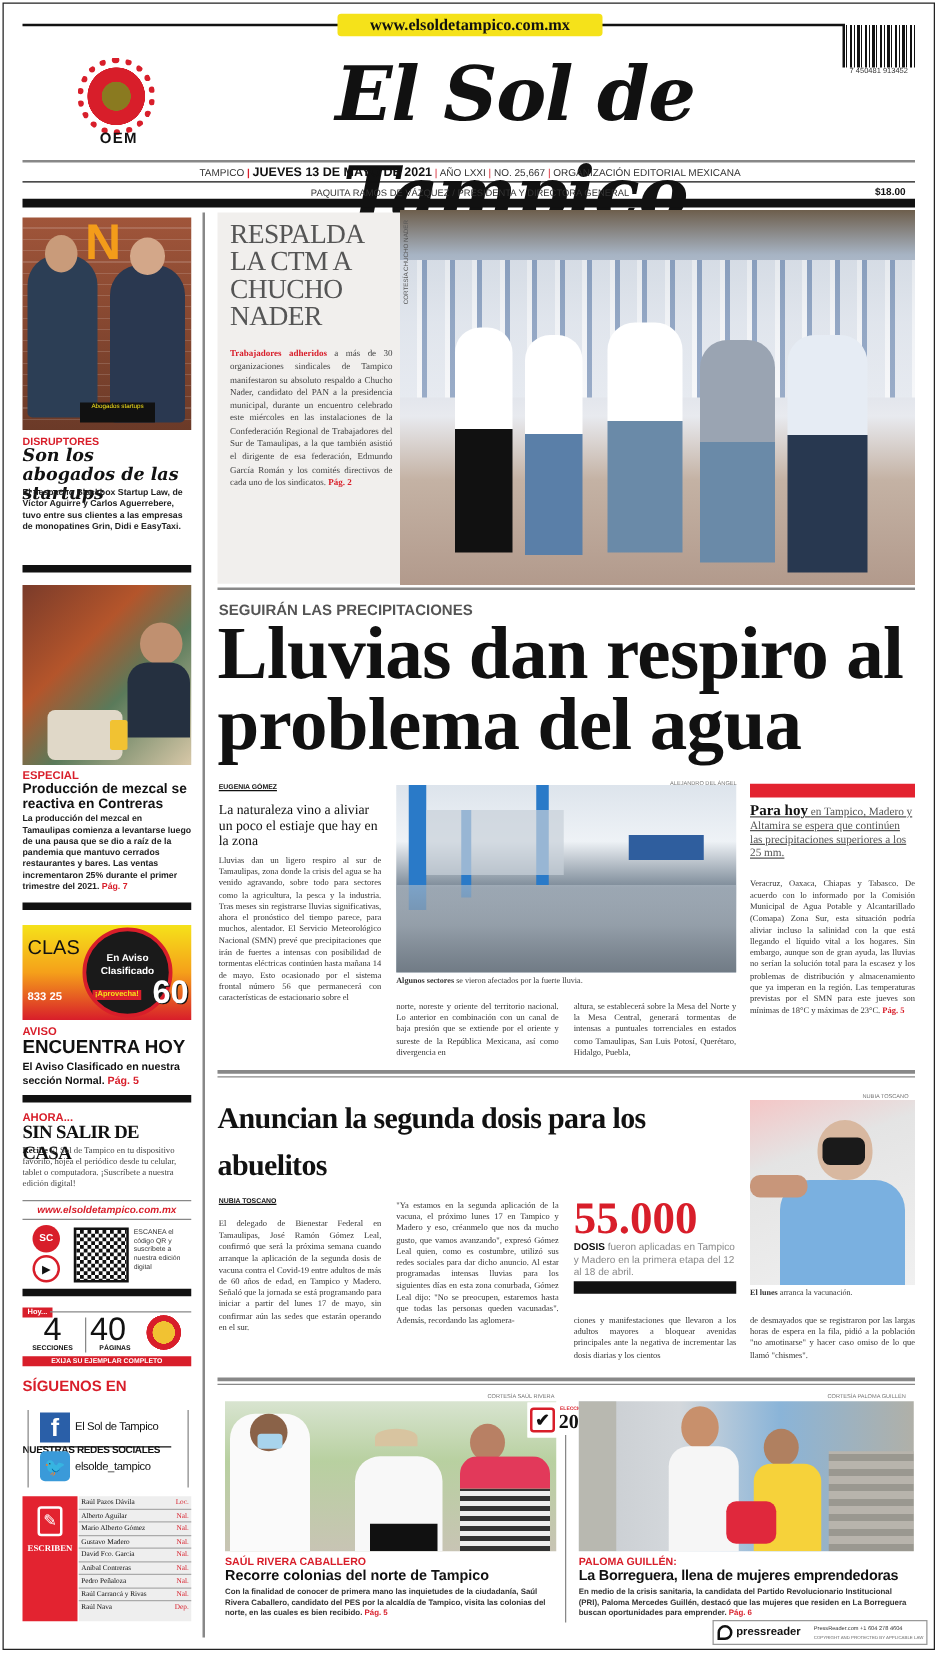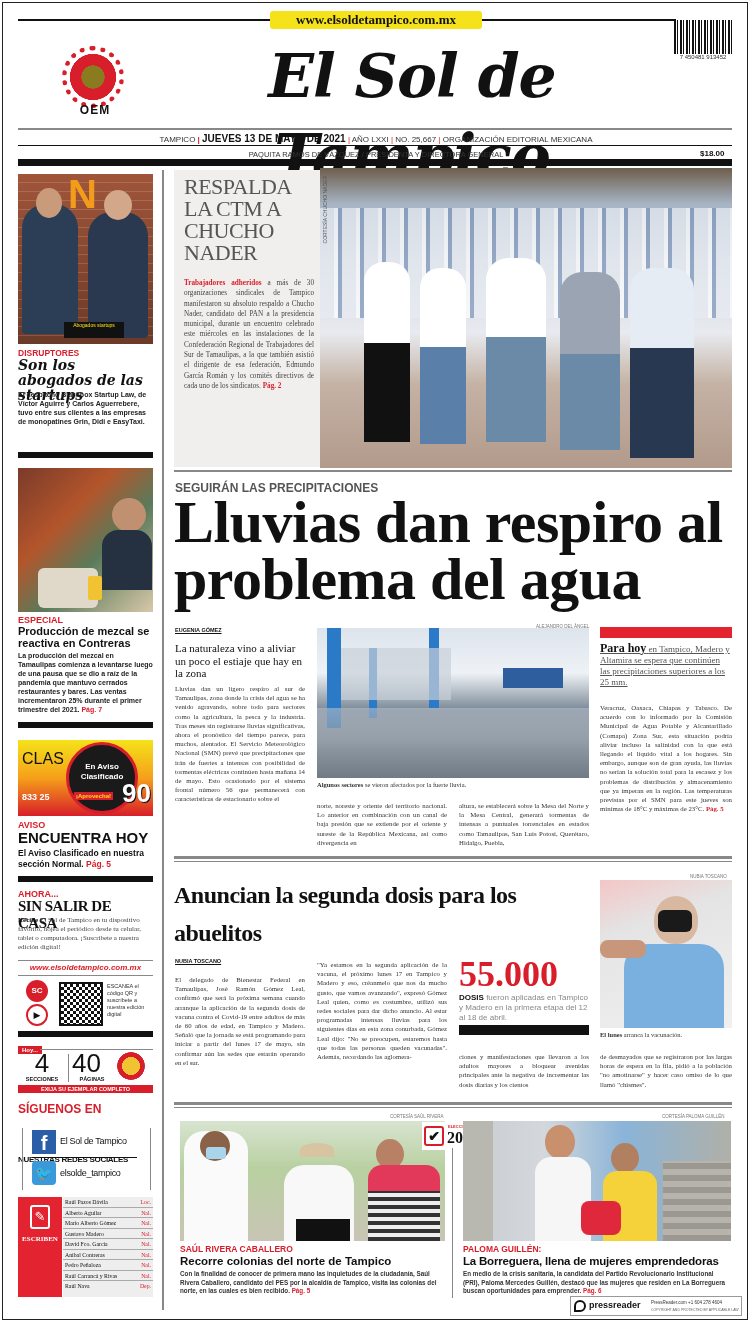--- a/index.html
+++ b/index.html
@@ -98,21 +98,21 @@
 </div>
 <div class="abs side bar" style="top:722px"></div>
 
 <div class="img" style="left:18px;top:740px;width:135px;height:76px;background:linear-gradient(180deg,#f5e21a 0%,#f5a01a 50%,#d81e2a 100%)">
   <div class="abs" style="left:4px;top:10px;font-weight:normal;font-size:16px;color:#111">CLAS</div>
   <div class="abs" style="left:4px;top:52px;font-weight:bold;font-size:9px;color:#fff">833 25</div>
   <div class="abs" style="left:48px;top:2px;width:72px;height:72px;border-radius:50%;background:#1a1a1a;border:3px solid #d81e2a"></div>
   <div class="abs" style="left:55px;top:22px;width:58px;text-align:center;color:#fff;font-weight:bold;font-size:8px">En Aviso</div>
   <div class="abs" style="left:55px;top:32px;width:58px;text-align:center;color:#fff;font-weight:bold;font-size:8px">Clasificado</div>
   <div class="abs" style="left:56px;top:52px;background:#d81e2a;color:#f5e21a;font-size:6px;font-weight:bold;padding:1px 2px">¡Aprovecha!</div>
-  <div class="abs" style="left:104px;top:40px;color:#fff;font-weight:bold;font-size:26px;line-height:26px;text-shadow:1px 1px 0 #111">90</div>
+  <div class="abs" style="left:104px;top:40px;color:#fff;font-weight:bold;font-size:26px;line-height:26px;text-shadow:1px 1px 0 #111">60</div>
 </div>
 <div class="abs side kicker" style="top:820px">AVISO</div>
 <div class="abs side" style="top:829px;font-weight:bold;font-size:15px;line-height:17px">ENCUENTRA HOY</div>
 <div class="abs side" style="top:848px;font-weight:bold;font-size:8.5px;line-height:11px">
   <span>El Aviso Clasificado en nuestra sección Normal.</span>
   <span class="red">Pág. 5</span>
 </div>
 <div class="abs side bar" style="top:876px"></div>
 
 <div class="abs side kicker" style="top:889px">AHORA...</div>

